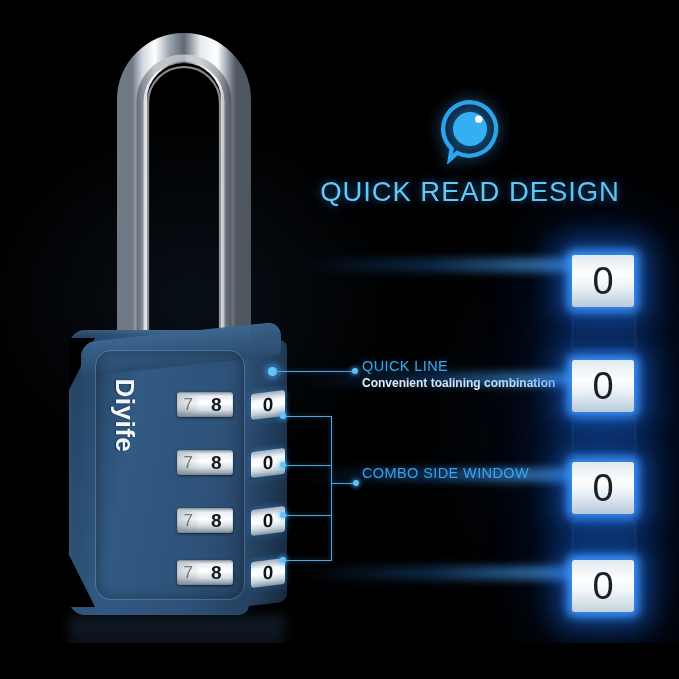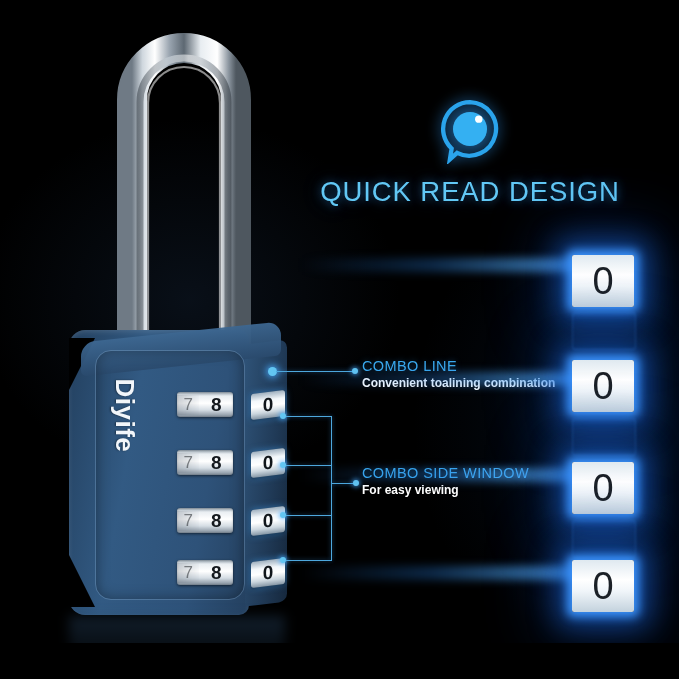--- a/index.html
+++ b/index.html
@@ -349,41 +349,40 @@
     </div>
   </div>
 
   <div class="reflection"></div>
 
   <div class="cdot" style="left:268px; top:367px"></div>
   <div class="cline h" style="left:276px; top:371px; width:78px"></div>
   <div class="cdot small" style="left:352px; top:368px"></div>
 
   <div class="callout" style="left:362px; top:358px">
-    <div class="ct-title">COMBO LINE</div>
+    <div class="ct-title">QUICK LINE</div>
     <div class="ct-sub">Convenient toalining combination</div>
   </div>
 
   <div class="cdot small" style="left:280px; top:413px"></div>
   <div class="cdot small" style="left:280px; top:462px"></div>
   <div class="cdot small" style="left:280px; top:512px"></div>
   <div class="cdot small" style="left:280px; top:557px"></div>
 
   <div class="cline h" style="left:286px; top:416px; width:45px"></div>
   <div class="cline h" style="left:286px; top:465px; width:45px"></div>
   <div class="cline h" style="left:286px; top:515px; width:45px"></div>
   <div class="cline h" style="left:286px; top:560px; width:45px"></div>
 
   <div class="cline v" style="left:331px; top:416px; height:145px"></div>
   <div class="cline h" style="left:331px; top:483px; width:24px"></div>
   <div class="cdot small" style="left:353px; top:480px"></div>
 
   <div class="callout" style="left:362px; top:465px">
     <div class="ct-title">COMBO SIDE WINDOW</div>
-    <div class="ct-sub">For easy viewing</div>
   </div>
 
   <div class="mag-streak" style="left:300px; top:258px; width:290px"></div>
   <div class="mag-streak" style="left:300px; top:372px; width:290px"></div>
   <div class="mag-streak" style="left:300px; top:468px; width:290px"></div>
   <div class="mag-streak" style="left:300px; top:566px; width:290px"></div>
 
   <div class="mag-ghost" style="left:572px; top:312px"></div>
   <div class="mag-ghost" style="left:572px; top:418px"></div>
   <div class="mag-ghost" style="left:572px; top:520px"></div>

